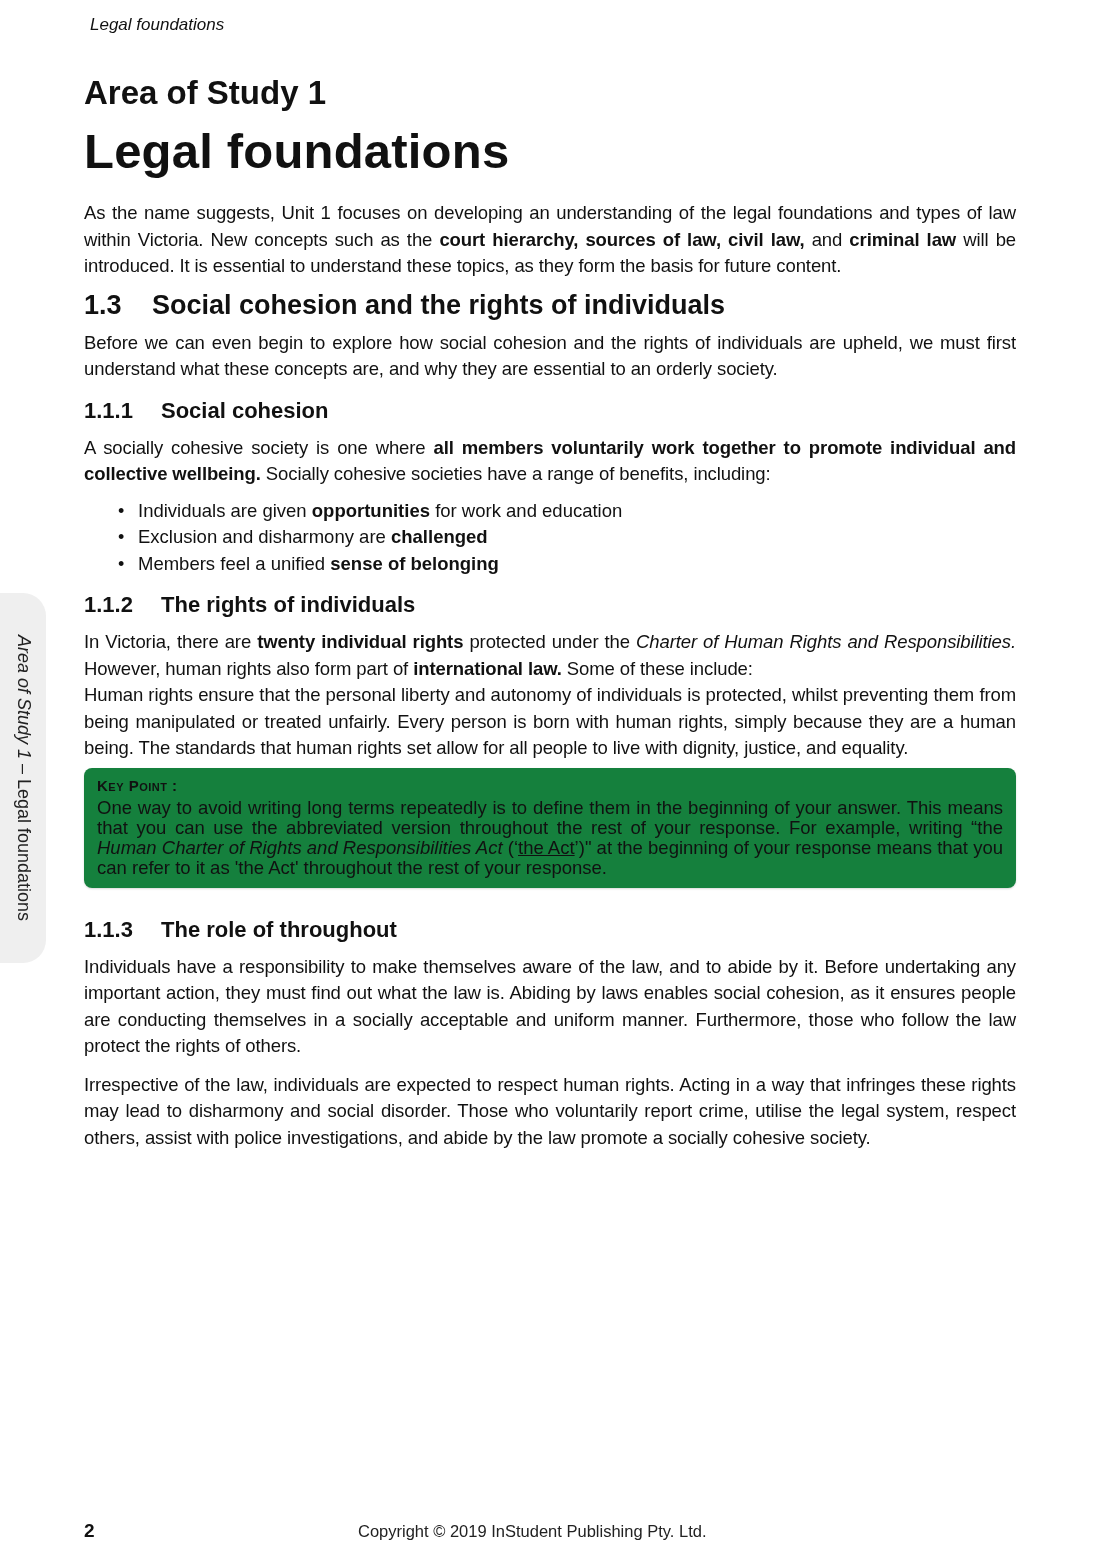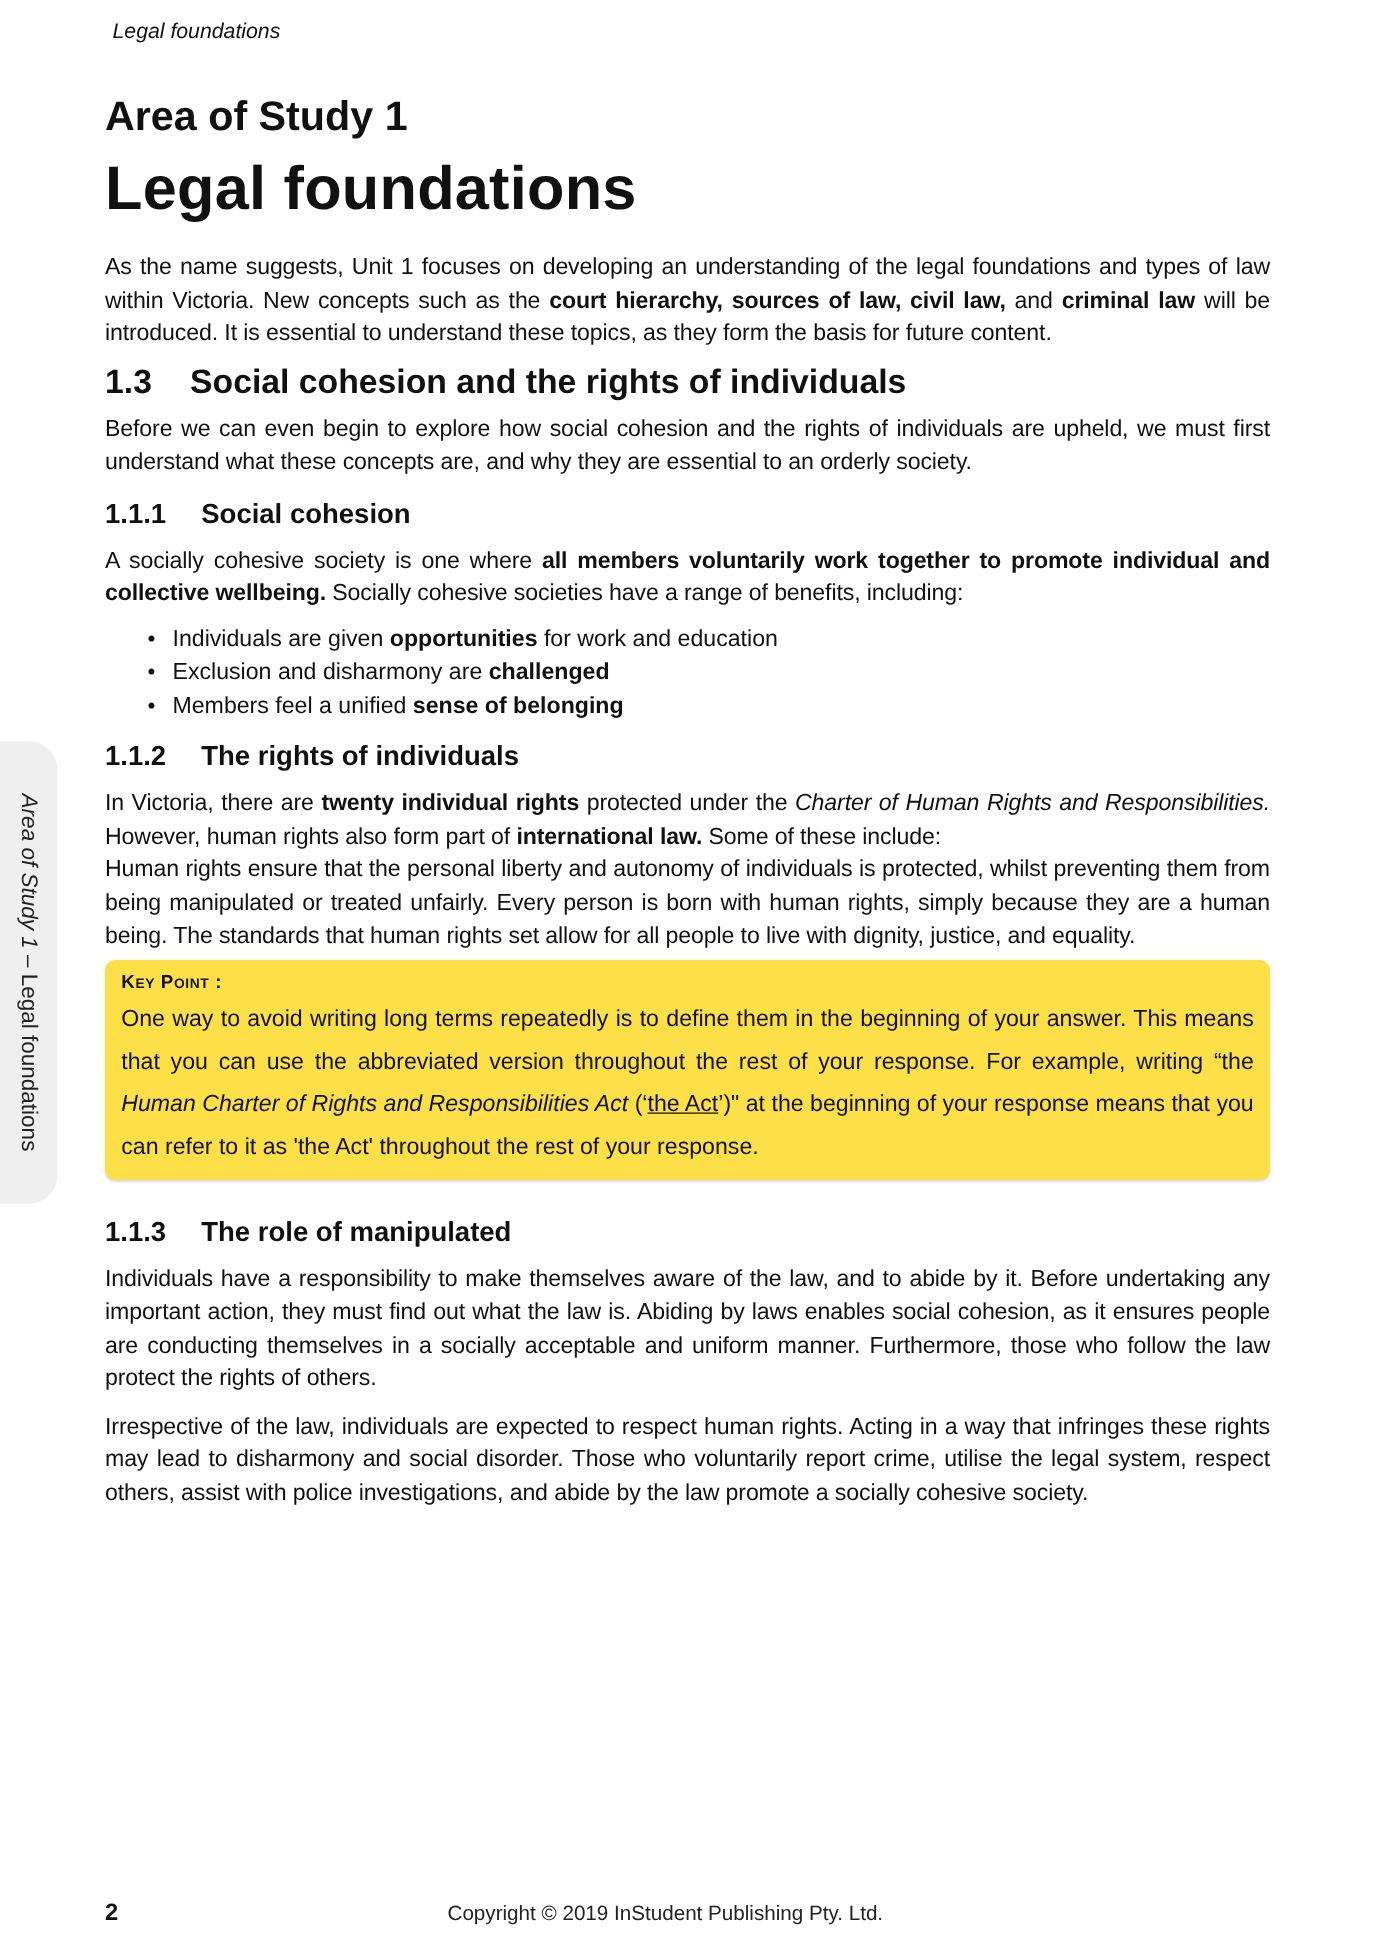--- a/index.html
+++ b/index.html
@@ -59,33 +59,33 @@
   }
   ul.bullets li {
     font-size: 18.5px; line-height: 26.5px; position: relative; padding-left: 26px;
   }
   ul.bullets li::before {
     content: "•"; position: absolute; left: 6px; top: 0; font-size: 18px;
   }
   b { font-weight: bold; }
   i { font-style: italic; }
   .keypoint {
-    background: #fde047;
+    background: #15803d;
     border-radius: 8px;
     padding: 8px 13px 10px 13px;
     margin: 6px 0 28px 0;
     box-shadow: 0 1px 2px rgba(0,0,0,0.15);
   }
   .kp-label {
     font-size: 15px; font-weight: bold; letter-spacing: 0.5px;
     line-height: 20px; margin-bottom: 2px;
     font-variant: small-caps;
   }
   .kp-text {
-    font-size: 18.5px; line-height: 34px; text-align: justify;
+    font-size: 18.5px; line-height: 20px; text-align: justify;
   }
   .u { text-decoration: underline; }
   .gap { height: 12px; }
   .footer-page {
     position: absolute; left: 84px; top: 1520px;
     font-size: 19px; font-weight: bold;
   }
   .footer-copy {
     position: absolute; left: 358px; top: 1522px;
     font-size: 16.5px; color: #222;
@@ -119,20 +119,20 @@
 
   <div class="h3"><span class="num">1.1.2</span><span>The rights of individuals</span></div>
   <p class="body"><span>In Victoria, there are </span><b>twenty individual rights</b><span> protected under the </span><i>Charter of Human Rights and Responsibilities.</i><span> However, human rights also form part of </span><b>international law.</b><span> Some of these include:</span></p>
   <p class="body">Human rights ensure that the personal liberty and autonomy of individuals is protected, whilst preventing them from being manipulated or treated unfairly.  Every person is born with human rights, simply because they are a human being. The standards that human rights set allow for all people to live with dignity, justice, and equality.</p>
 
   <div class="keypoint">
     <div class="kp-label">Key Point :</div>
     <div class="kp-text"><span>One way to avoid writing long terms repeatedly is to define them in the beginning of your answer.  This means that you can use the abbreviated version throughout the rest of your response. For example, writing “the </span><i>Human Charter of Rights and Responsibilities Act</i><span> (‘</span><span class="u">the Act</span><span>’)" at the beginning of your response means that you can refer to it as 'the Act' throughout the rest of your response.</span></div>
   </div>
 
-  <div class="h3"><span class="num">1.1.3</span><span>The role of manipulated</span></div>
+  <div class="h3"><span class="num">1.1.3</span><span>The role of throughout</span></div>
   <p class="body">Individuals have a responsibility to make themselves aware of the law, and to abide by it. Before undertaking any important action, they must find out what the law is.  Abiding by laws enables social cohesion, as it ensures people are conducting themselves in a socially acceptable and uniform manner.  Furthermore, those who follow the law protect the rights of others.</p>
   <div class="gap"></div>
   <p class="body">Irrespective of the law, individuals are expected to respect human rights.  Acting in a way that infringes these rights may lead to disharmony and social disorder.  Those who voluntarily report crime, utilise the legal system, respect others, assist with police investigations, and abide by the law promote a socially cohesive society.</p>
 </div>
 
 <div class="footer-page">2</div>
 <div class="footer-copy">Copyright © 2019 InStudent Publishing Pty. Ltd.</div>
 
 </body></html>

